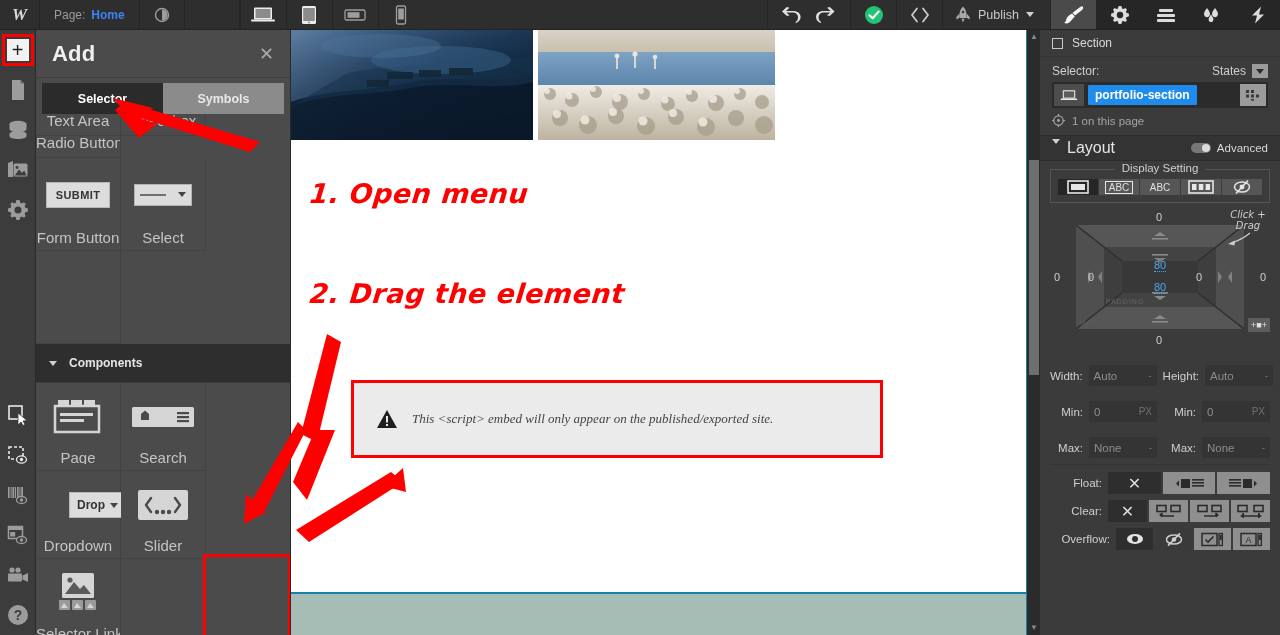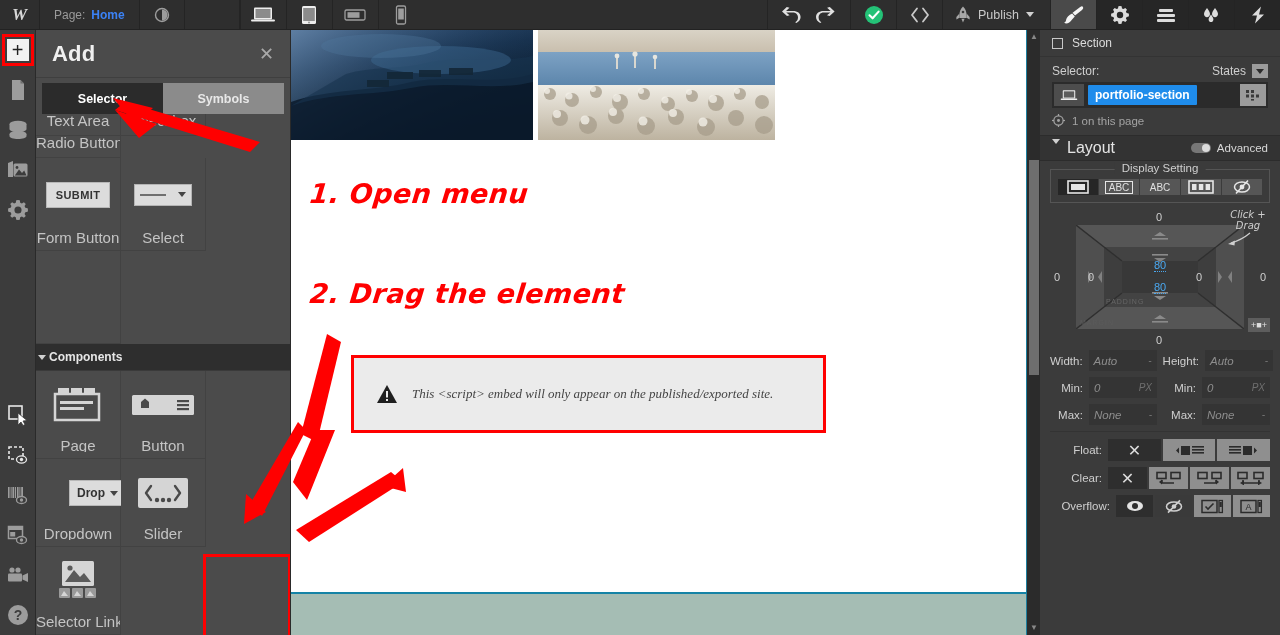--- a/index.html
+++ b/index.html
@@ -98,22 +98,22 @@
   .el-cell.r-clip { height: 22px; justify-content: flex-start; padding: 0; overflow: hidden; }
   .el-cell.r-clip .el-lbl { margin-top: 0; }
   .el-cell.tall { height: 93px; }
   .el-cell.tall2 { height: 88px; }
   .el-ico { flex: 1; display: flex; align-items: center; justify-content: center; }
   .el-lbl {
     font-size: 15px; color: #c4c4c4; text-align: center; line-height: 13px;
     width: 84px; overflow: hidden; white-space: nowrap; text-overflow: clip;
   }
   .sec-head {
-    height: 27px; background: #2e2e2e; display: flex; align-items: center;
-    gap: 3px; padding: 0 2px; color: #e6e6e6; font-size: 12px; font-weight: bold;
+    height: 39px; background: #2e2e2e; display: flex; align-items: center;
+    gap: 12px; padding: 0 13px; color: #e6e6e6; font-size: 12px; font-weight: bold;
     border-bottom: 1px solid #3a3a3a;
   }
   .caret-d { width: 0; height: 0; border-left: 4.5px solid transparent;
              border-right: 4.5px solid transparent; border-top: 5.5px solid #d0d0d0; }
   .select-ctl {
     width: 58px; height: 22px; background: #dcdcdc; border: 1px solid #b4b4b4;
     display: flex; align-items: center; justify-content: space-between; padding: 0 5px;
   }
   .select-line { width: 26px; height: 2px; background: #6f6f6f; }
   .caret-dark { width: 0; height: 0; border-left: 4px solid transparent;
@@ -144,21 +144,21 @@
 
   .ann {
     position: absolute; color: #ff0000; font-weight: bold;
     font-family: "DejaVu Sans", sans-serif; font-style: italic;
     letter-spacing: .5px; white-space: nowrap;
   }
   .ann1 { left: 19px; top: 148px; font-size: 27px; transform: skewX(-6deg); }
   .ann2 { left: 19px; top: 248px; font-size: 27px; transform: skewX(-6deg); }
 
   .embedbox {
-    position: absolute; left: 60px; top: 325px; width: 475px; height: 78px;
+    position: absolute; left: 60px; top: 350px; width: 532px; height: 78px;
     border: 3px solid #ff0000; box-sizing: border-box;
   }
   .embedinner {
     position: absolute; inset: 0; background: #ebebeb;
     display: flex; align-items: center; gap: 14px; padding-left: 22px;
   }
   .embedtxt {
     font-family: "Liberation Serif", serif; font-style: italic;
     font-size: 13px; color: #444;
   }
@@ -258,27 +258,27 @@
     font-size: 10px; font-family: "DejaVu Sans", sans-serif; font-style: italic;
     text-align: center; line-height: 11px;
   }
   .plusminus {
     position: absolute; right: 0; bottom: 14px; width: 22px; height: 14px;
     background: #5d5d5d; color: #e0e0e0; font-size: 9px;
     display: flex; align-items: center; justify-content: center;
   }
 
   .fields { padding: 4px 10px 0; }
-  .frow { display: flex; align-items: flex-start; margin-bottom: 6px; gap: 6px; }
+  .frow { display: flex; align-items: flex-start; margin-bottom: 6px; gap: 6px; margin-top: 15px; }
   .fhalf { flex: 1; display: flex; align-items: center; gap: 6px; justify-content: flex-end; }
   .flbl { color: #cfcfcf; font-size: 11.5px; white-space: nowrap; }
   .finp {
     width: 68px; height: 21px; background: #343434; border: none;
     display: flex; align-items: center; justify-content: space-between;
-    padding: 0 5px; color: #8d8d8d; font-size: 11.5px; font-style: italic;
+    padding: 0 5px; color: #8d8d8d; font-size: 11.5px;
   }
   .finp .unit { color: #6f6f6f; font-size: 10px; }
   .ctrlrow { display: flex; align-items: center; gap: 6px; margin-bottom: 6px; }
   .ctrlrow .flbl { width: 52px; text-align: right; }
   .segs { display: flex; flex: 1; gap: 2px; }
   .seg {
     flex: 1; height: 22px; background: #8f8f8f; display: flex;
     align-items: center; justify-content: center; color: #2b2b2b;
   }
   .seg.dark { background: #2e2e2e; color: #ddd; }
@@ -571,21 +571,21 @@
       <div class="el-cell tall2">
         <div class="el-ico">
           <svg width="64" height="26" viewBox="0 0 64 26">
             <rect x="1" y="3" width="62" height="20" rx="1.5" fill="#d5d5d5"></rect>
             <path d="M10 16 L10 10 L14 6.5 L18 10 L18 16 Z" fill="#4a4a4a"></path>
             <rect x="46" y="8" width="12" height="2.2" fill="#4a4a4a"></rect>
             <rect x="46" y="12" width="12" height="2.2" fill="#4a4a4a"></rect>
             <rect x="46" y="16" width="12" height="2.2" fill="#4a4a4a"></rect>
           </svg>
         </div>
-        <div class="el-lbl">Button</div>
+        <div class="el-lbl">Search</div>
       </div>
 
       <div class="el-cell tall2">
         <div class="el-ico">
           <div class="drop-ctl">
             <span>Drop</span>
             <span class="caret-dark"></span>
           </div>
         </div>
         <div class="el-lbl">Dropdown</div>

